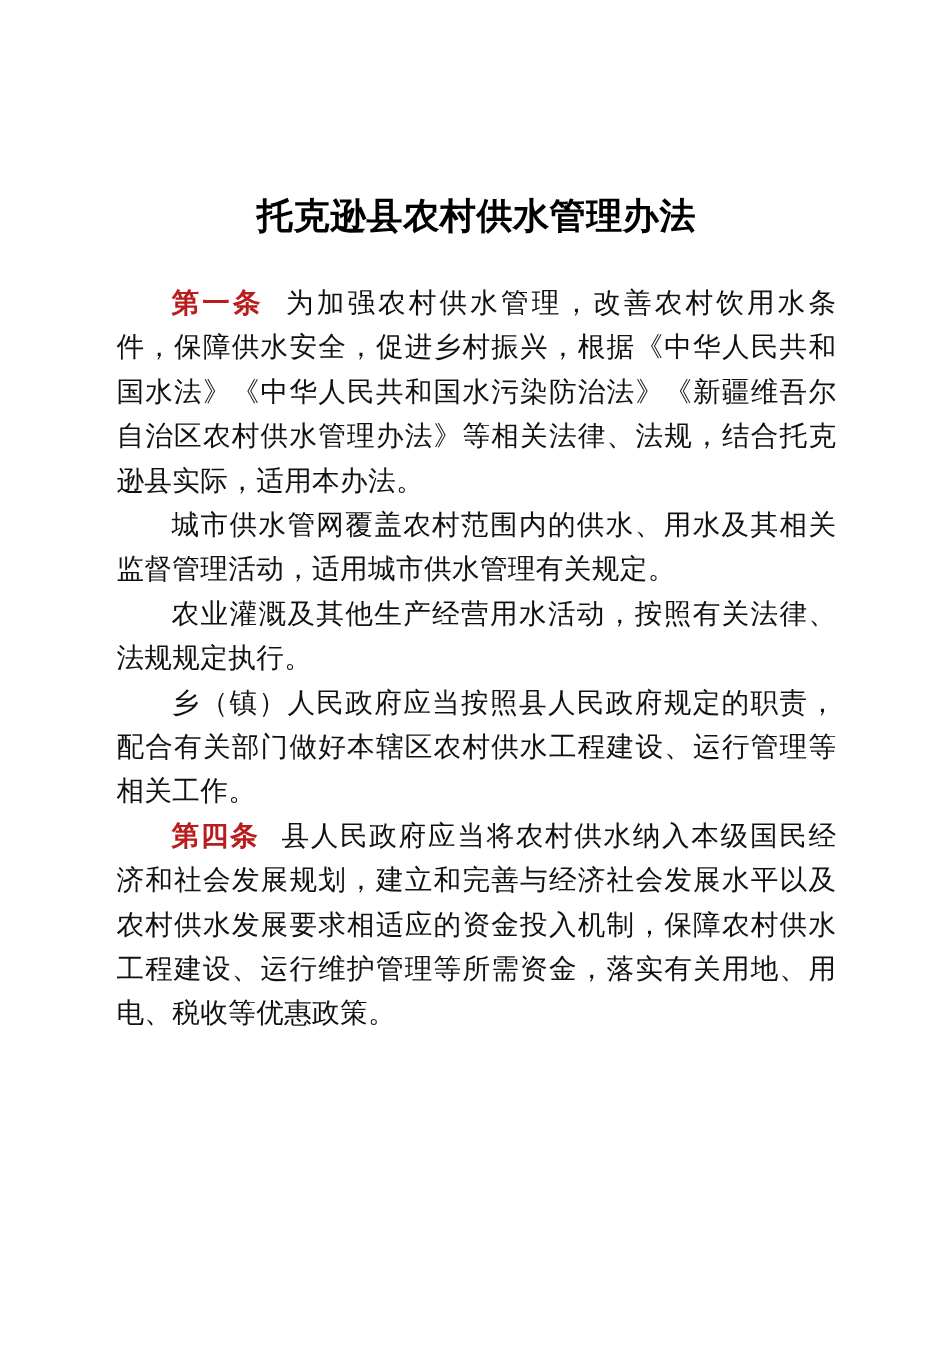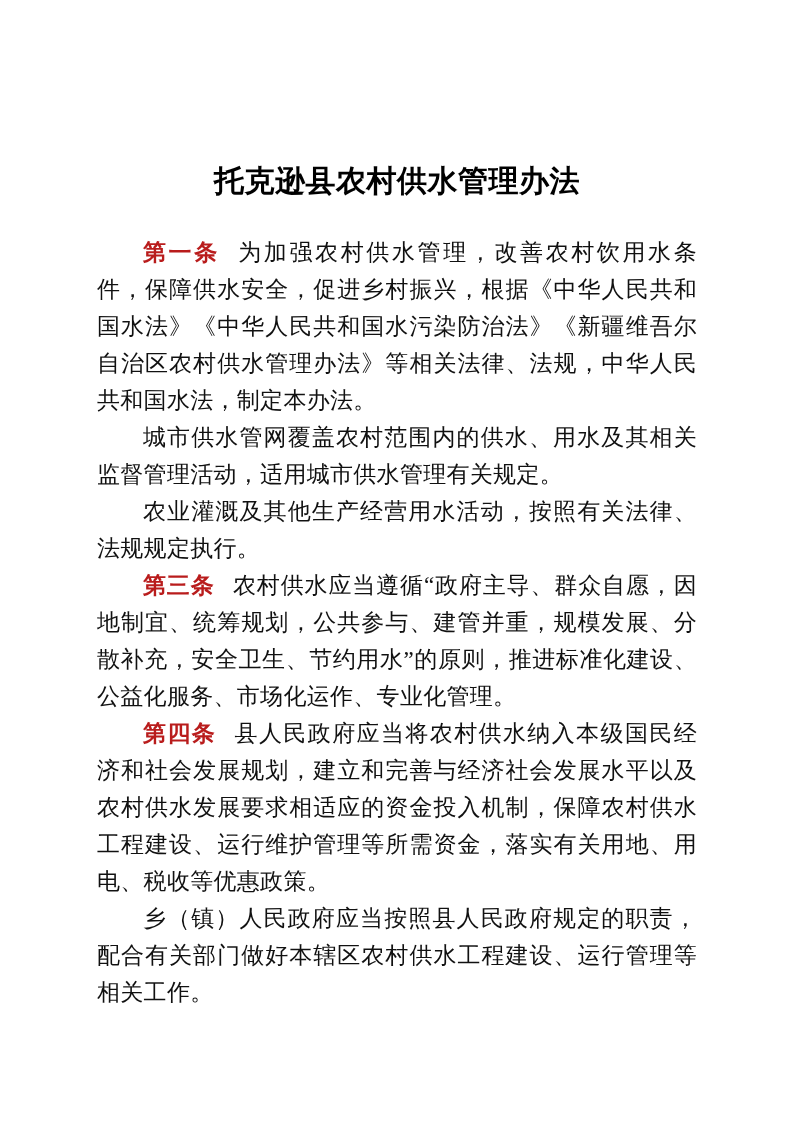--- a/index.html
+++ b/index.html
@@ -46,38 +46,35 @@
 </style>
 </head>
 <body>
 
 <div class="page">
   <div class="content">
 
     <h1 class="doc-title">托克逊县农村供水管理办法</h1>
 
     <p class="para">
-      <span class="art-label">第一条</span><span>为加强农村供水管理，改善农村饮用水条件，保障供水安全，促进乡村振兴，根据《中华人民共和国水法》《中华人民共和国水污染防治法》《新疆维吾尔自治区农村供水管理办法》等相关法律、法规，中华人民共和国水法，制定本办法。</span>
+      <span class="art-label">第一条</span><span>为加强农村供水管理，改善农村饮用水条件，保障供水安全，促进乡村振兴，根据《中华人民共和国水法》《中华人民共和国水污染防治法》《新疆维吾尔自治区农村供水管理办法》等相关法律、法规，结合托克逊县实际，适用本办法。</span>
     </p>
 
 
     <p class="para">
       <span>城市供水管网覆盖农村范围内的供水、用水及其相关监督管理活动，适用城市供水管理有关规定。</span>
     </p>
 
     <p class="para">
       <span>农业灌溉及其他生产经营用水活动，按照有关法律、法规规定执行。</span>
     </p>
 
+
     <p class="para">
-      <span class="art-label">第三条</span><span>农村供水应当遵循“政府主导、群众自愿，因地制宜、统筹规划，公共参与、建管并重，规模发展、分散补充，安全卫生、节约用水”的原则，推进标准化建设、公益化服务、市场化运作、专业化管理。</span>
+      <span>乡（镇）人民政府应当按照县人民政府规定的职责，配合有关部门做好本辖区农村供水工程建设、运行管理等相关工作。</span>
     </p>
 
     <p class="para">
       <span class="art-label">第四条</span><span>县人民政府应当将农村供水纳入本级国民经济和社会发展规划，建立和完善与经济社会发展水平以及农村供水发展要求相适应的资金投入机制，保障农村供水工程建设、运行维护管理等所需资金，落实有关用地、用电、税收等优惠政策。</span>
     </p>
 
-    <p class="para">
-      <span>乡（镇）人民政府应当按照县人民政府规定的职责，配合有关部门做好本辖区农村供水工程建设、运行管理等相关工作。</span>
-    </p>
-
   </div>
 </div>
 
 </body></html>

